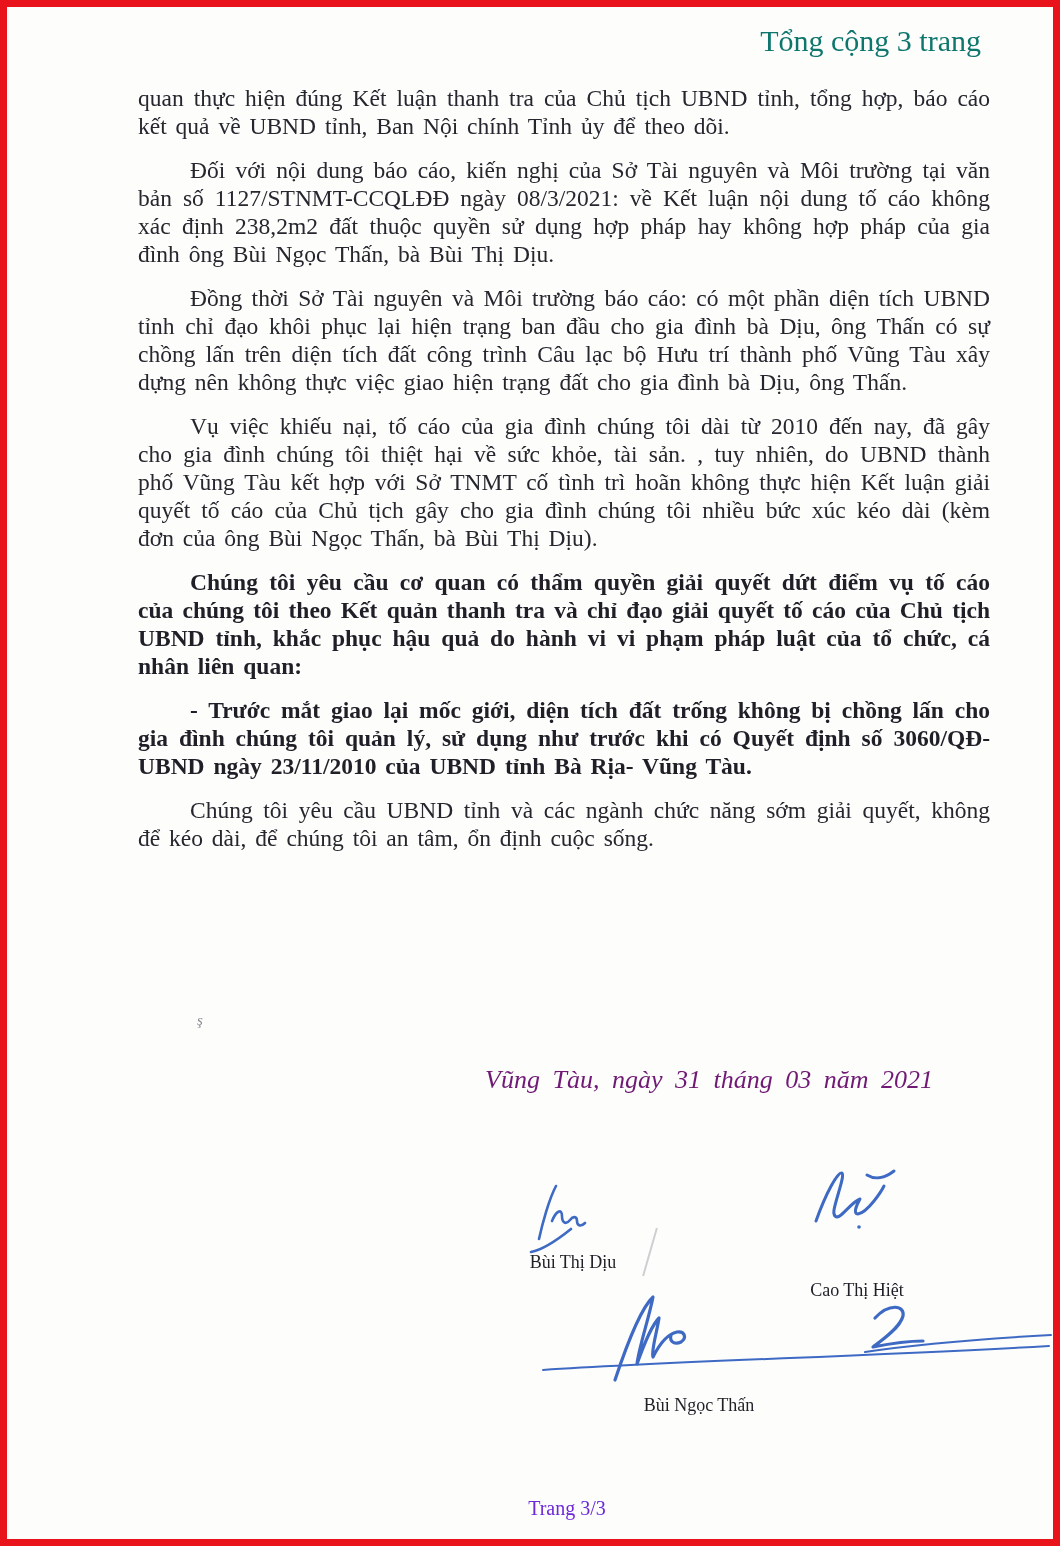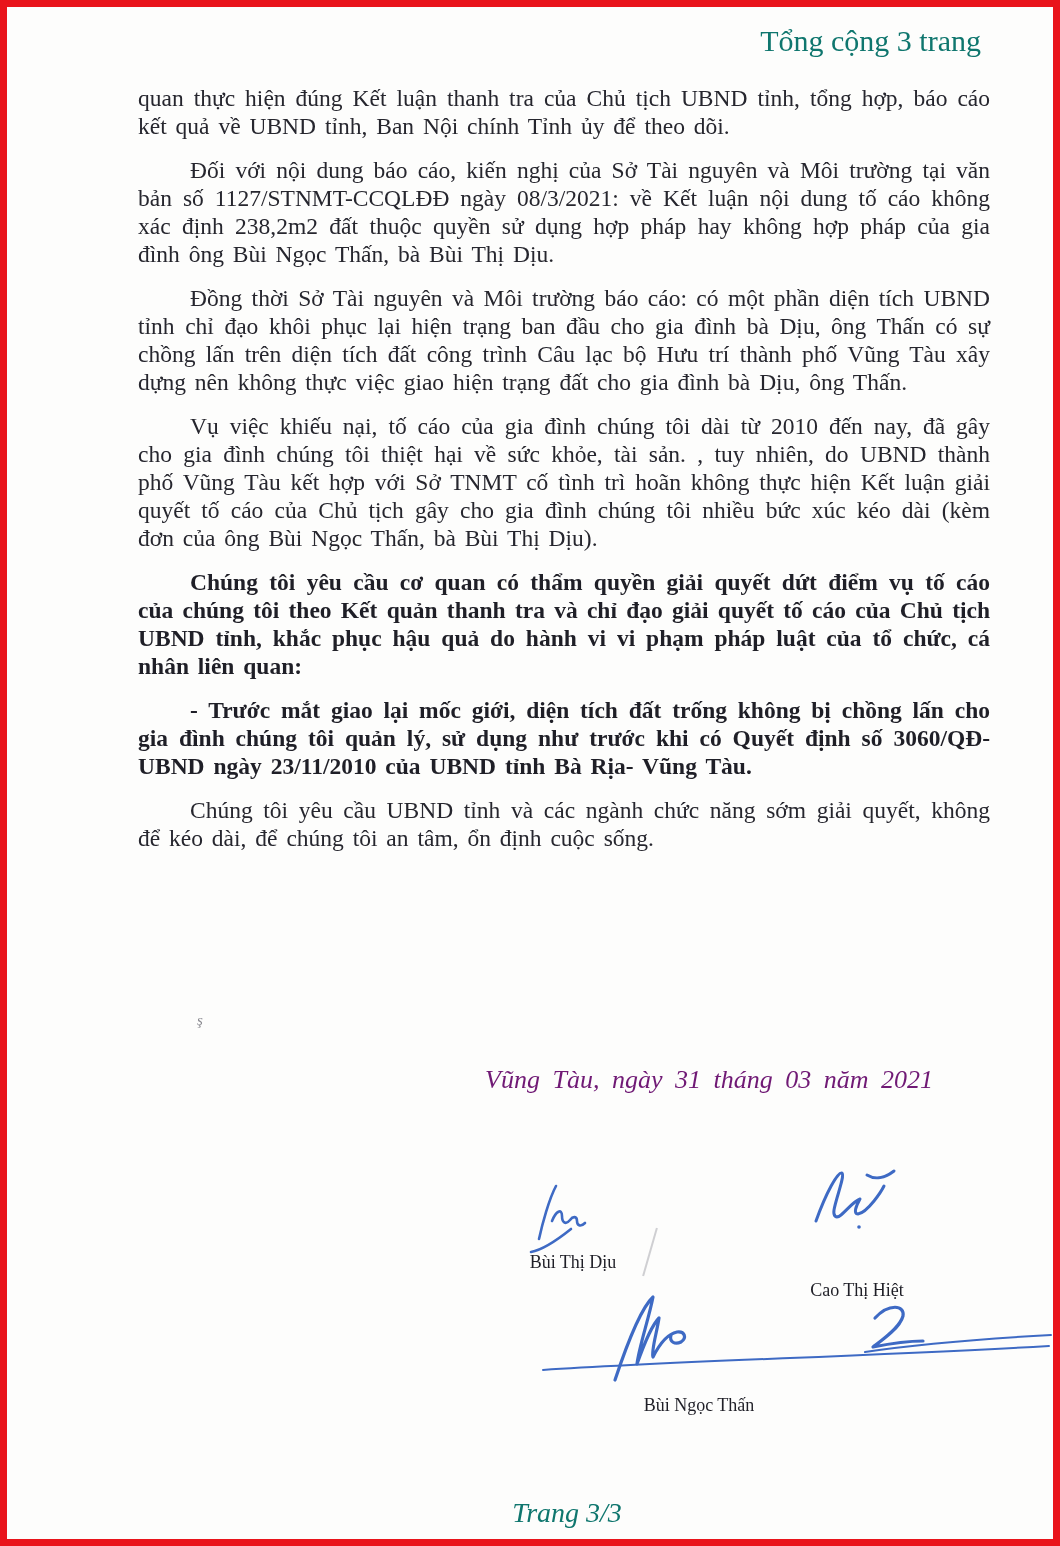--- a/index.html
+++ b/index.html
@@ -45,23 +45,22 @@
     font-size:26px;
     letter-spacing:1px;
     color:#23232b;
   }
   .signer-name{
     font-weight:normal;
     font-size:18px;
     color:#1f1f27;
   }
   .footer-page{
-    font-size:28px;
-    color:#0f766e;
-    font-style:italic;
+    font-size:20px;
+    color:#6d28d9;
   }
   .ink{stroke:#3e6ac4;fill:none;stroke-linecap:round;stroke-linejoin:round;}
   .faint-line{
     position:absolute;
     width:2px;height:50px;
     background:#cfcfd2;
     transform:rotate(16deg);
   }
   .stray-mark{color:#8a8a90;font-size:15px;font-style:italic;}
 </style>

